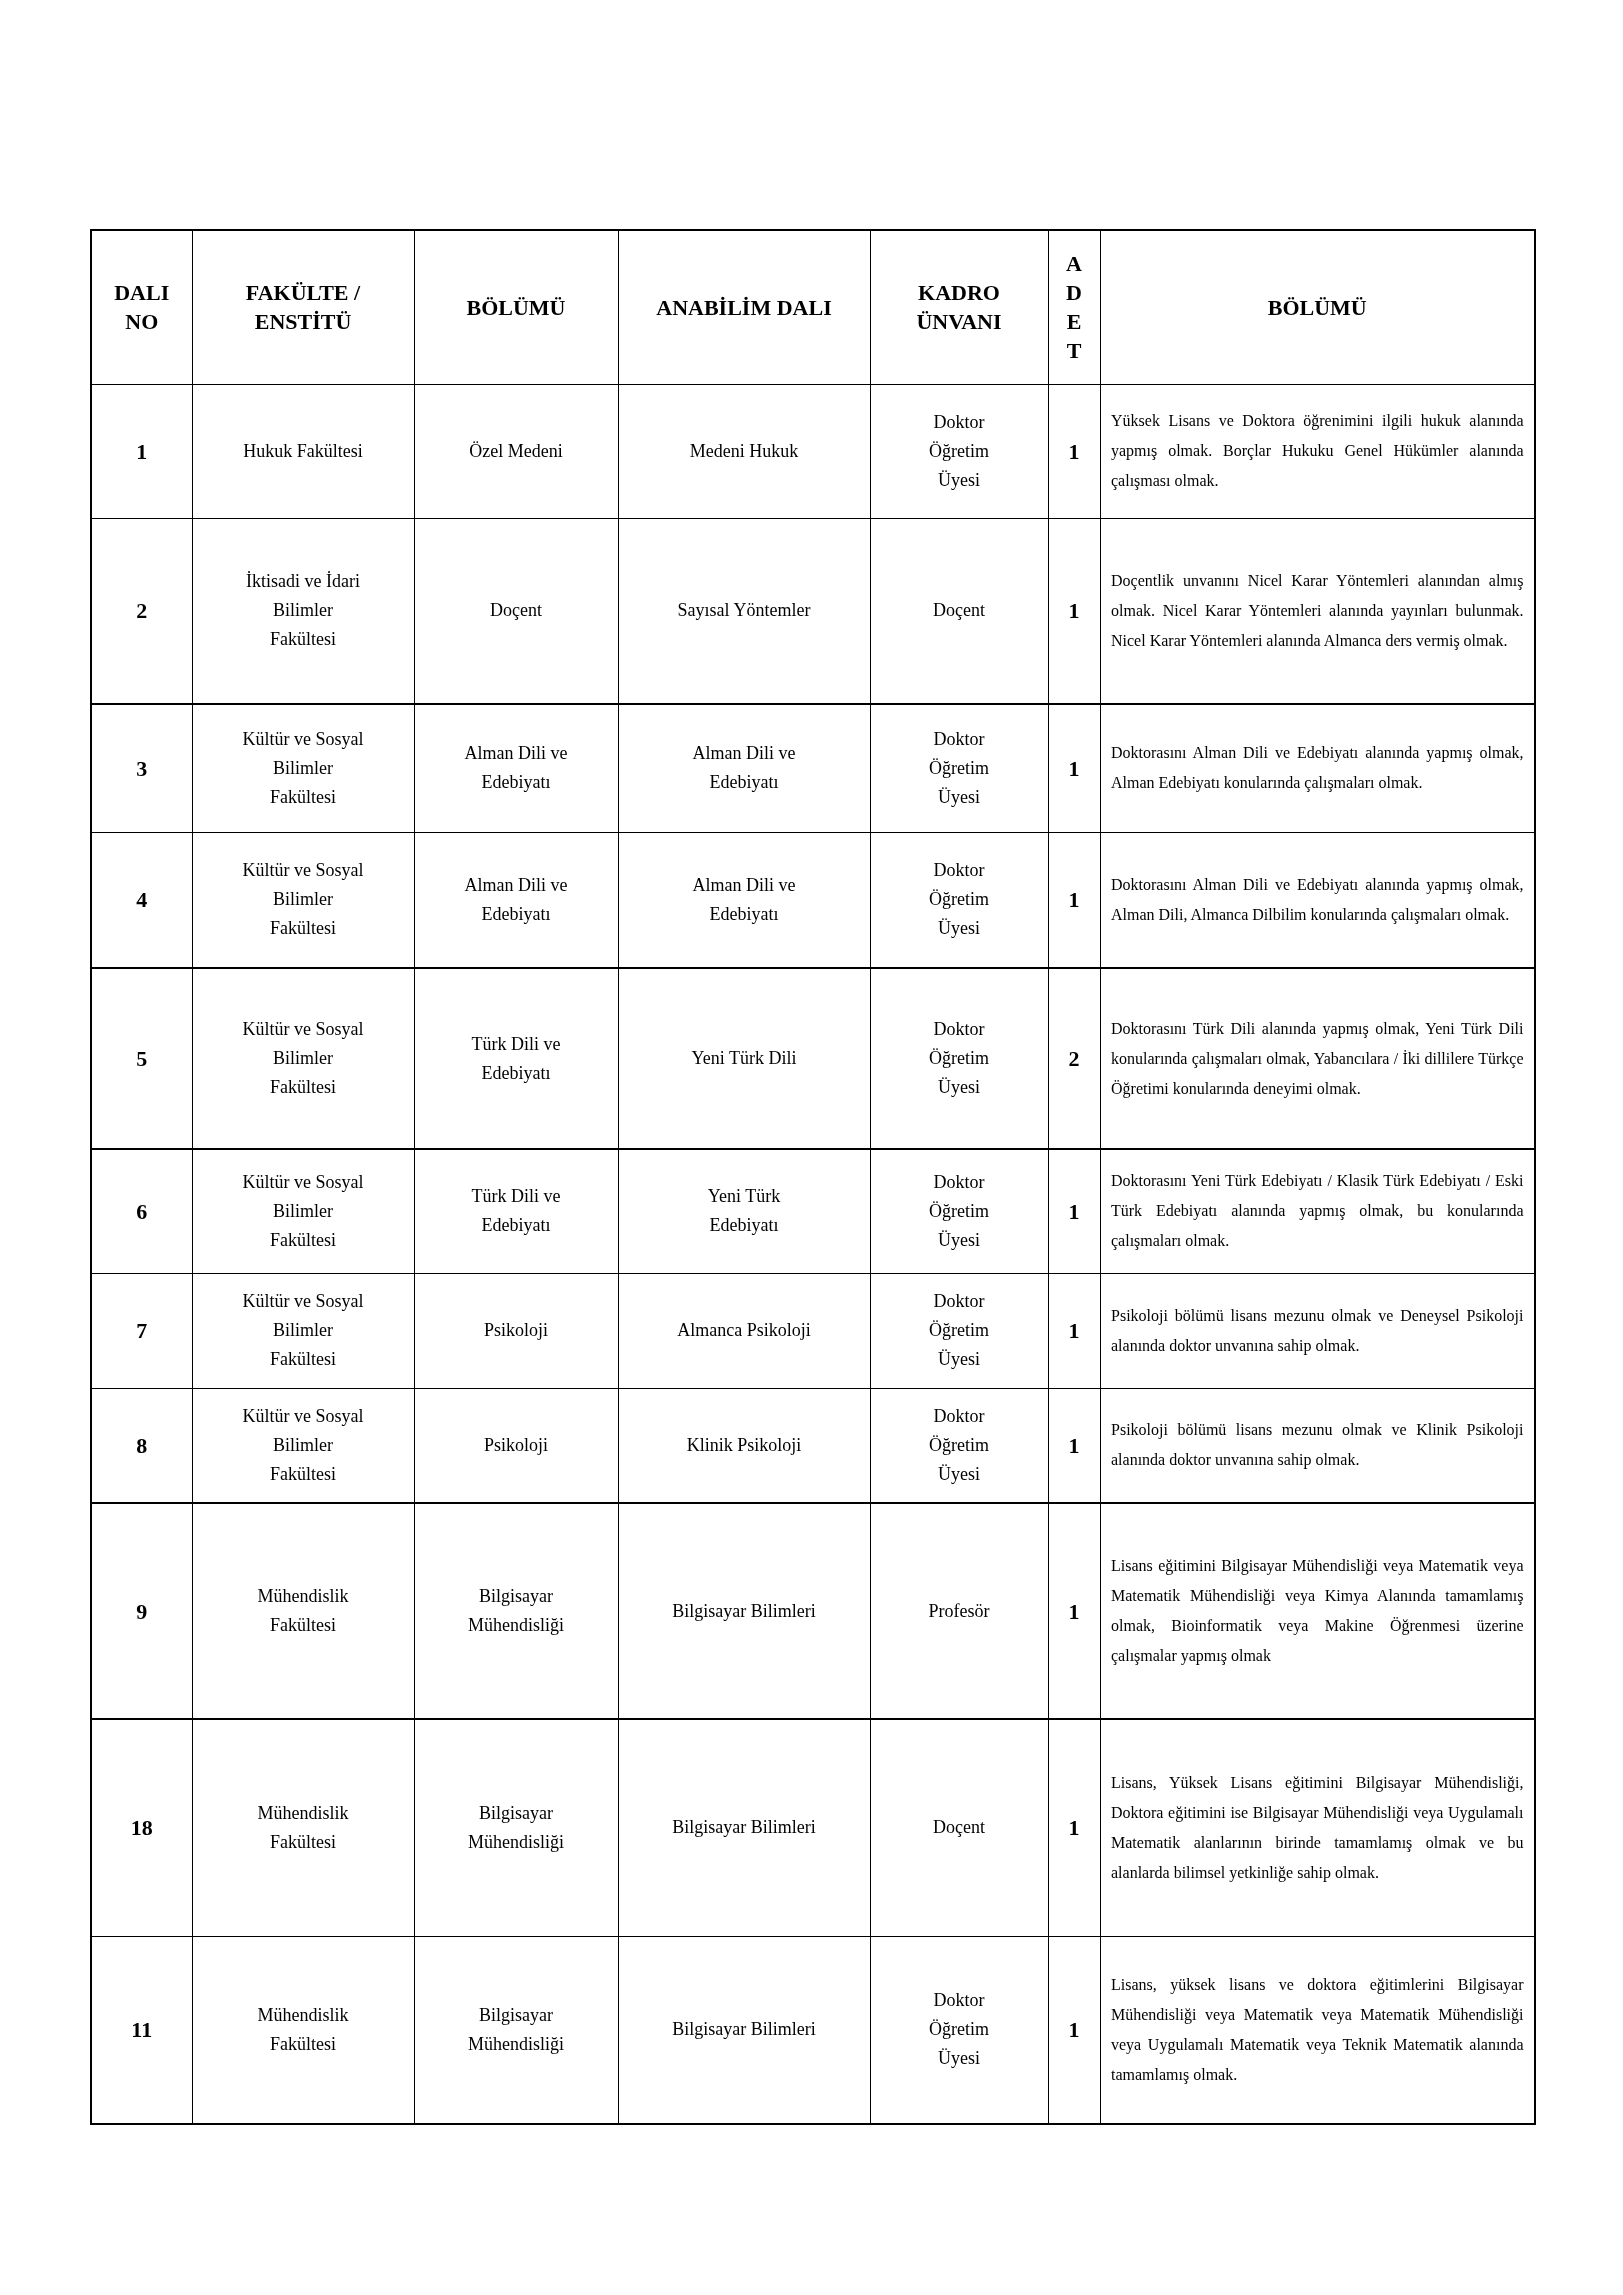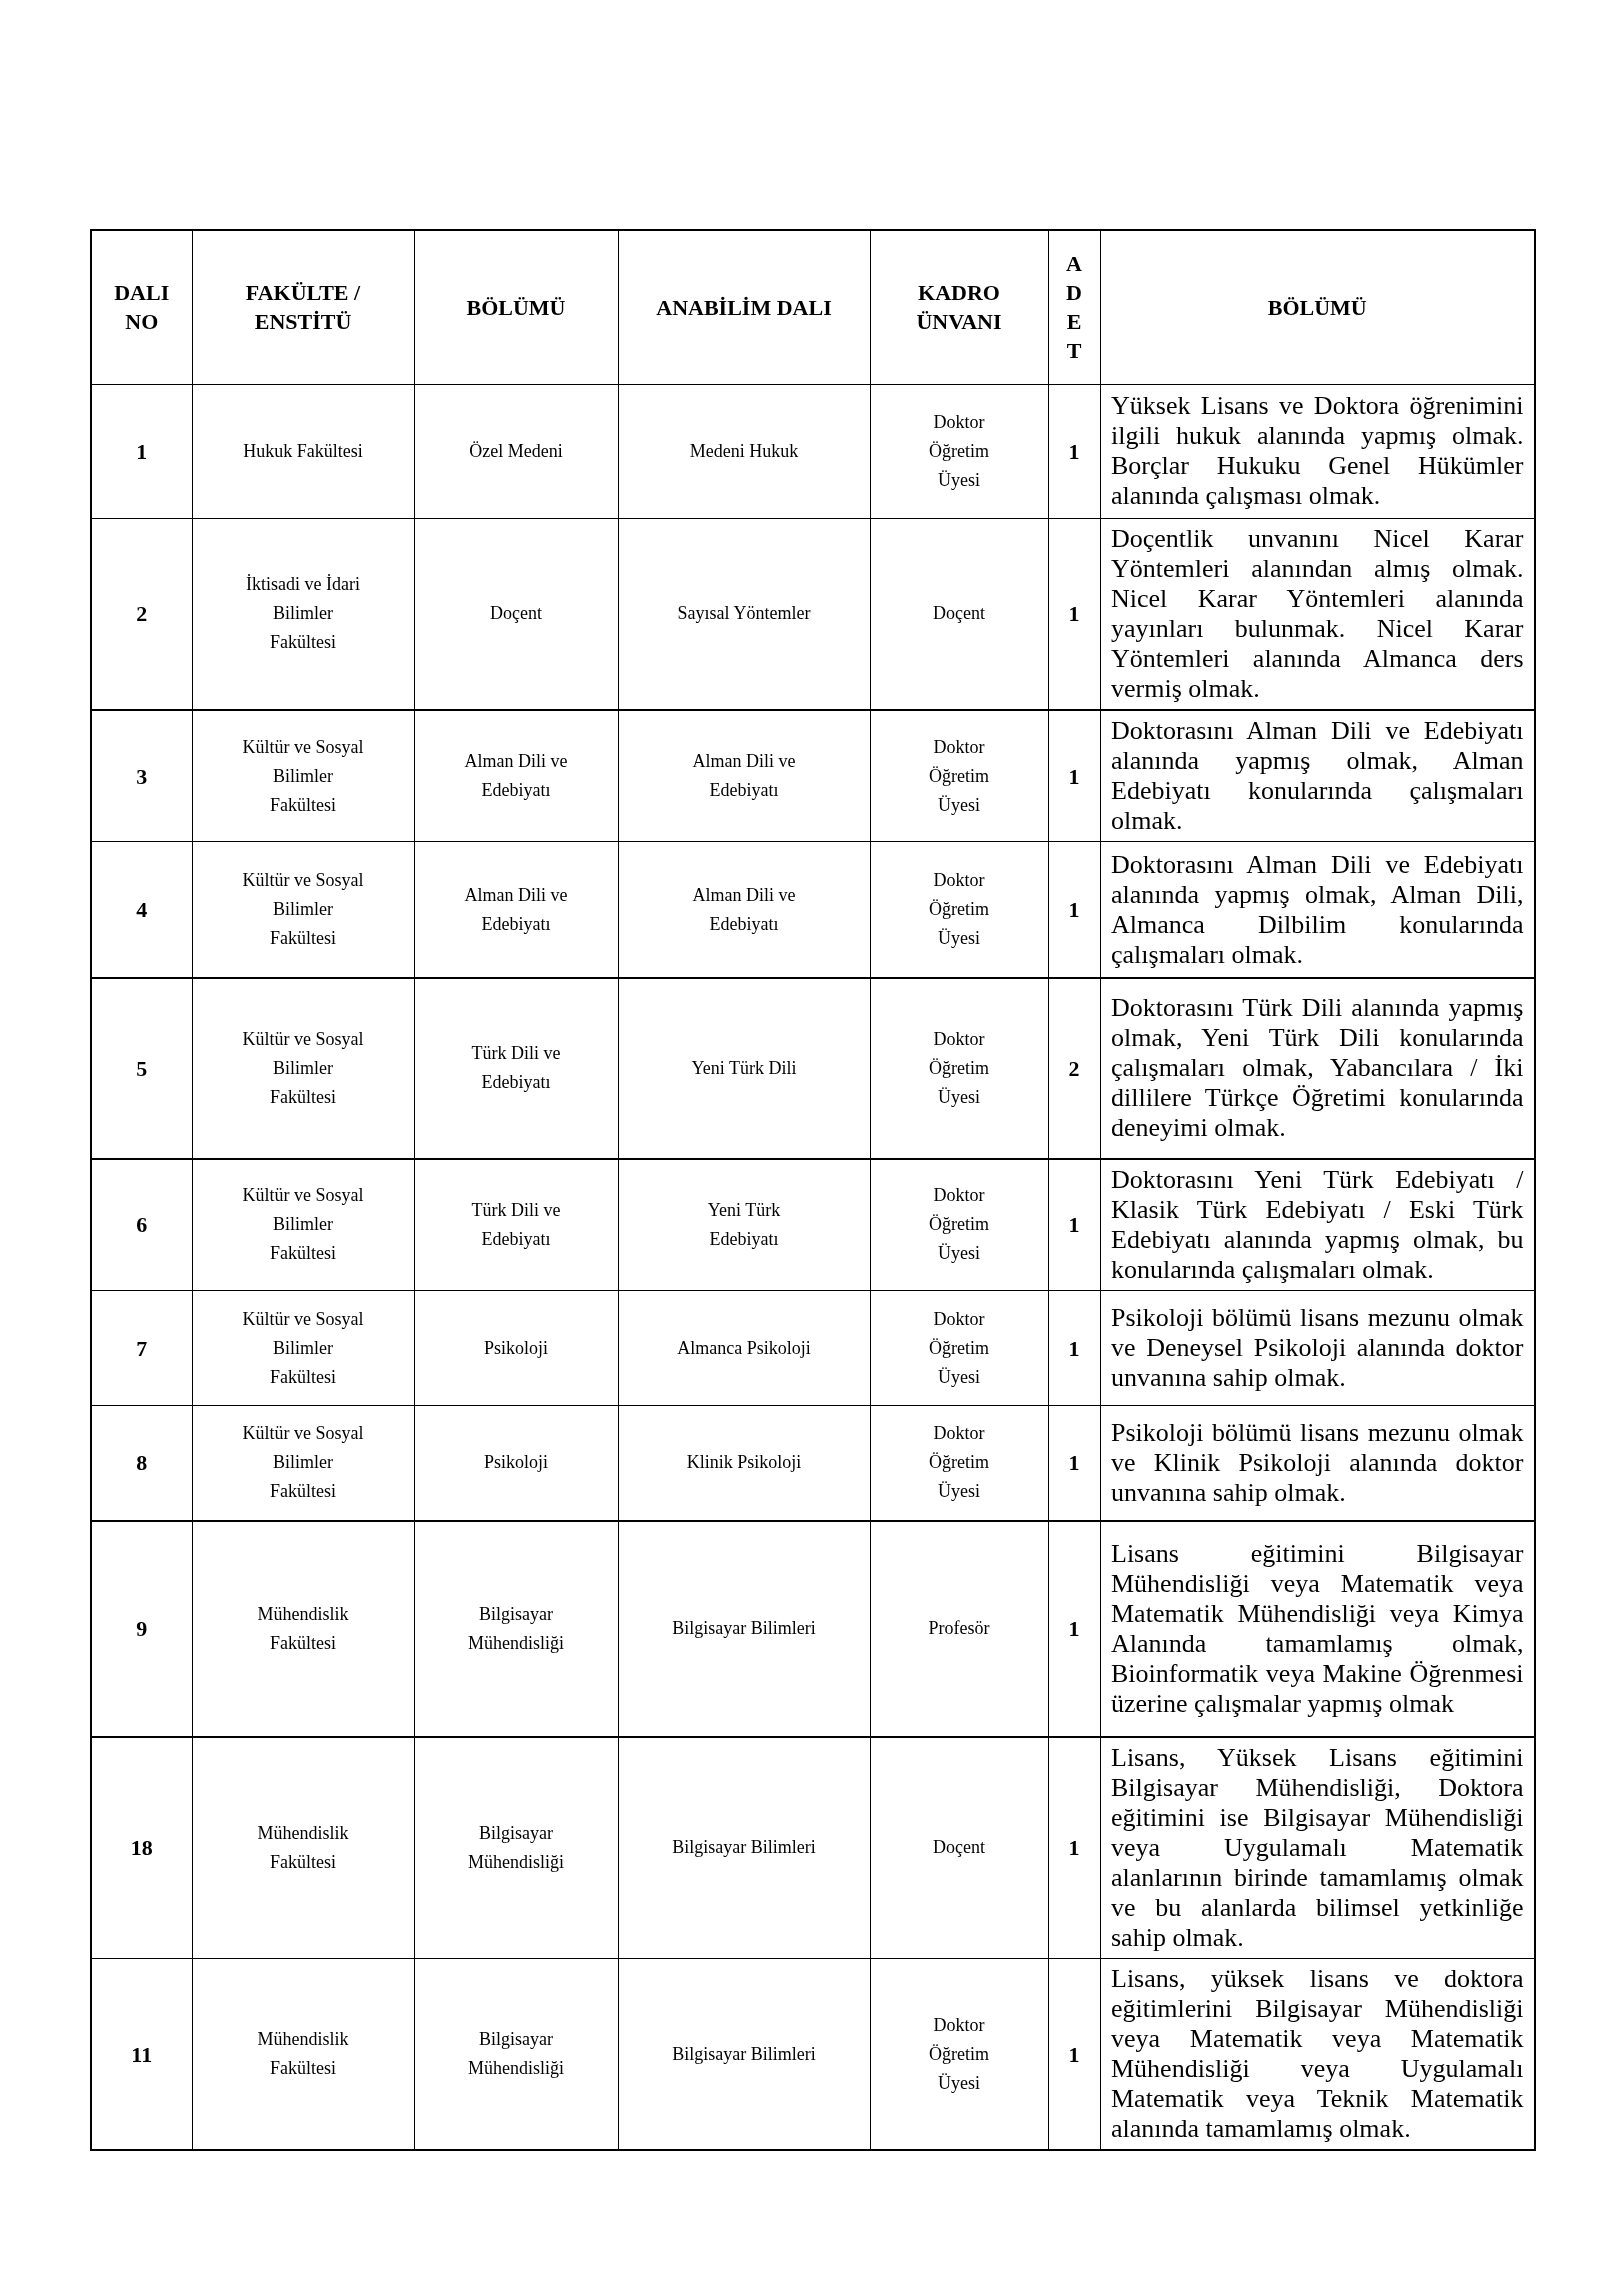--- a/index.html
+++ b/index.html
@@ -49,21 +49,21 @@
     padding: 2.6px 5.2px;
   }
   td.num {
     font-size: 22px;
     line-height: 29px;
     text-align: center;
     font-weight: bold;
     padding: 2.6px 1.3px;
   }
   td.nitelik {
-    font-size: 26px;
+    font-size: 16px;
     line-height: 30px;
     text-align: justify;
     text-justify: inter-word;
     padding: 5.2px 10.5px;
     margin-top: 48px;
   }
   tr.thick-top td { border-top-width: 2.6px; }
   thead tr th { border-bottom-width: 2.6px; }
 </style>
 </head>

